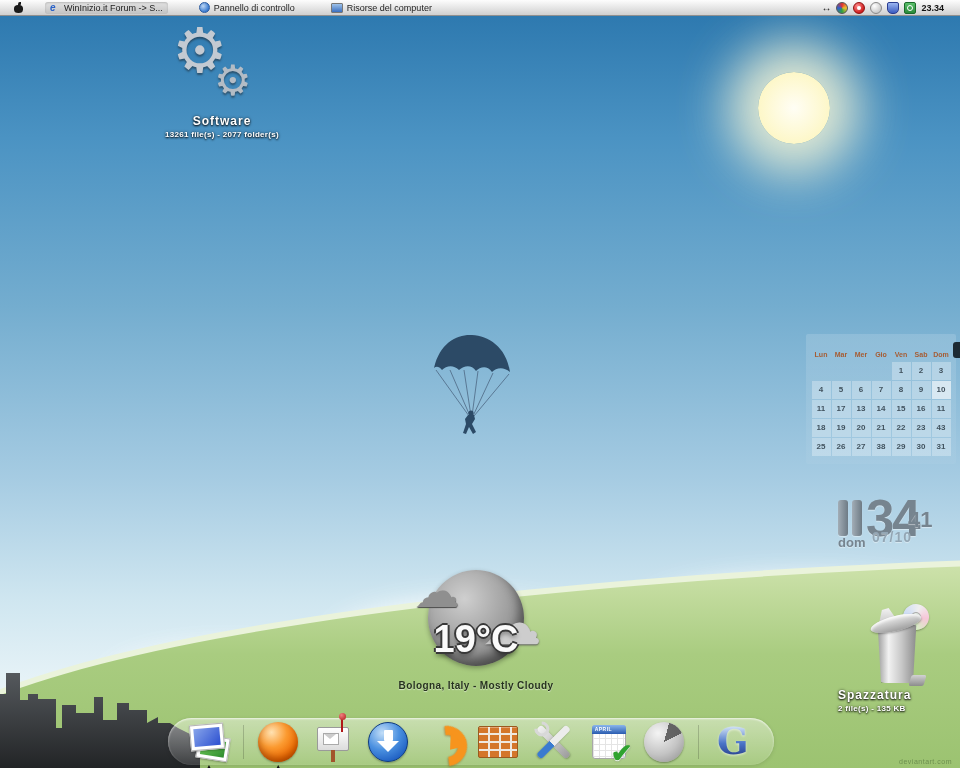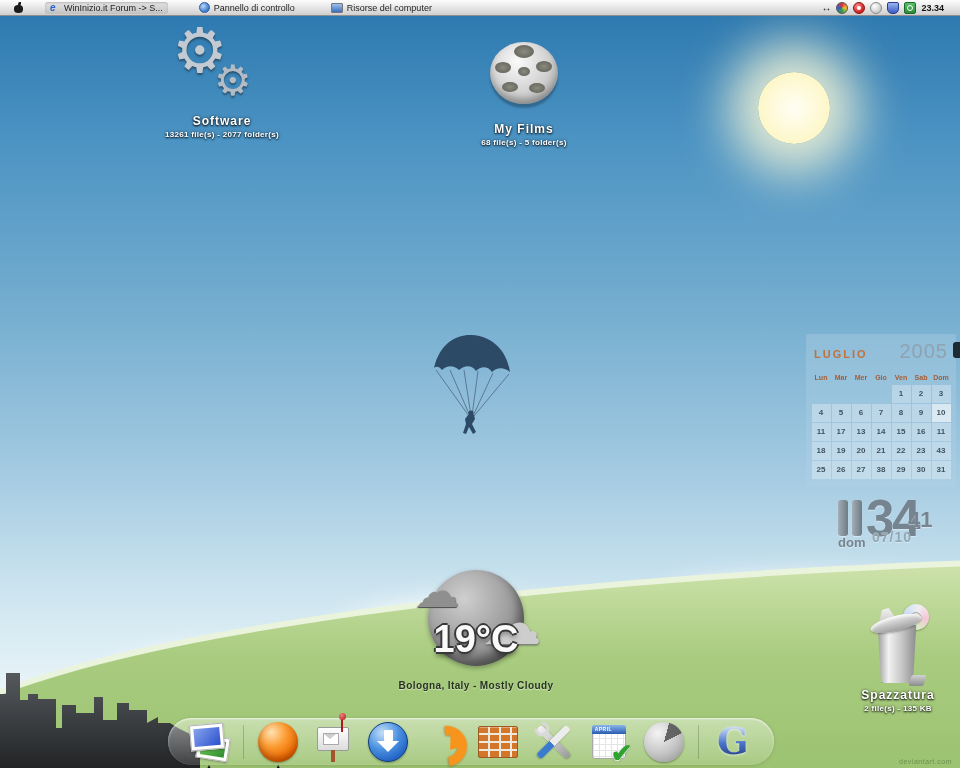--- a/index.html
+++ b/index.html
@@ -95,21 +95,21 @@
   .globe{position:relative;width:96px;height:96px;margin:0 auto;border-radius:50%;
     background:radial-gradient(circle at 38% 30%,#cfcfcf,#9a9a9a 55%,#5e5e5e 95%);
     box-shadow:inset -5px -7px 10px rgba(0,0,0,.35),0 2px 5px rgba(0,0,0,.3);}
   .cl-back{position:absolute;left:-14px;top:-2px;font-size:46px;line-height:1;color:#8f8f8f;text-shadow:0 1px 1px #4a4a4a;}
   .cl-front{position:absolute;right:-18px;top:24px;font-size:60px;line-height:1;color:#cdcdcd;text-shadow:0 1px 2px #555;}
   .temp{position:absolute;left:-20px;right:-20px;top:48px;font-size:38px;font-weight:bold;color:#fafafa;
     text-shadow:-2px 0 0 #383838,2px 0 0 #383838,0 -2px 0 #383838,0 2px 0 #383838,0 4px 5px rgba(0,0,0,.4);}
   .wcap{margin-top:14px;font-size:10px;font-weight:bold;color:#27331f;letter-spacing:.4px;text-shadow:0 1px 1px rgba(255,255,255,.55);}
 
   
-  .trash{position:absolute;left:838px;top:608px;width:120px;text-align:center;cursor:default;}
+  .trash{position:absolute;left:838px;top:608px;width:120px;cursor:default;}
   .tcan{position:relative;width:70px;height:80px;margin:0 auto;}
   .tbody{position:absolute;left:13px;top:17px;width:42px;height:58px;border-radius:4px 4px 9px 9px;
     background:linear-gradient(90deg,#8f8f8f,#f2f2f2 30%,#c6c6c6 62%,#858585);
     clip-path:polygon(4% 0,96% 0,88% 100%,12% 100%);box-shadow:0 2px 3px rgba(0,0,0,.3);}
   .tlid{position:absolute;left:7px;top:8px;width:52px;height:15px;border-radius:50%;transform:rotate(-14deg);
     background:linear-gradient(#ececec,#9e9e9e);box-shadow:inset 0 2px 3px rgba(255,255,255,.8),0 1px 2px rgba(0,0,0,.3);}
   .tpaper{position:absolute;left:16px;top:0px;width:16px;height:16px;background:linear-gradient(#f2f2f2,#c8c8c8);
     clip-path:polygon(0 100%,18% 12%,60% 0,100% 58%,82% 100%);}
   .tcd{position:absolute;right:4px;top:-4px;width:26px;height:26px;border-radius:50%;transform:rotate(18deg);
     background:conic-gradient(#efefef,#f6c6d8 80deg,#d8eec6 160deg,#c6d8f6 250deg,#efefef);
@@ -237,40 +237,22 @@
   </div>
 
   <div class="desk-icon" style="left:142px;">
     <div class="art">
       <span class="gear-big">⚙</span>
       <span class="gear-small">⚙</span>
     </div>
     <div class="di-label">Software</div>
     <div class="di-details">13261 file(s) - 2077 folder(s)</div>
   </div>
-  <div class="desk-icon" style="left:444px;">
-    <div class="art">
-      <div class="reel">
-        <div class="hole" style="left:24px;top:3px;width:20px;height:13px;"></div>
-        <div class="hole" style="left:5px;top:20px;width:16px;height:11px;"></div>
-        <div class="hole" style="left:46px;top:19px;width:16px;height:11px;"></div>
-        <div class="hole" style="left:12px;top:40px;width:16px;height:10px;"></div>
-        <div class="hole" style="left:39px;top:41px;width:16px;height:10px;"></div>
-        <div class="hole" style="left:28px;top:25px;width:12px;height:9px;"></div>
-      </div>
-    </div>
-    <div class="di-label">My Films</div>
-    <div class="di-details">68 file(s) - 5 folder(s)</div>
-  </div>
 
   <div class="calendar">
-    <div class="cal-head">
-      <span class="cal-month">LUGLIO</span>
-      <span class="cal-year">2005</span>
-    </div>
     <div class="cal-grid">
         <div class="cal-wd">Lun</div>
         <div class="cal-wd">Mar</div>
         <div class="cal-wd">Mer</div>
         <div class="cal-wd">Gio</div>
         <div class="cal-wd">Ven</div>
         <div class="cal-wd">Sab</div>
         <div class="cal-wd">Dom</div>
         <div class="cal-cell empty"></div>
         <div class="cal-cell empty"></div>

